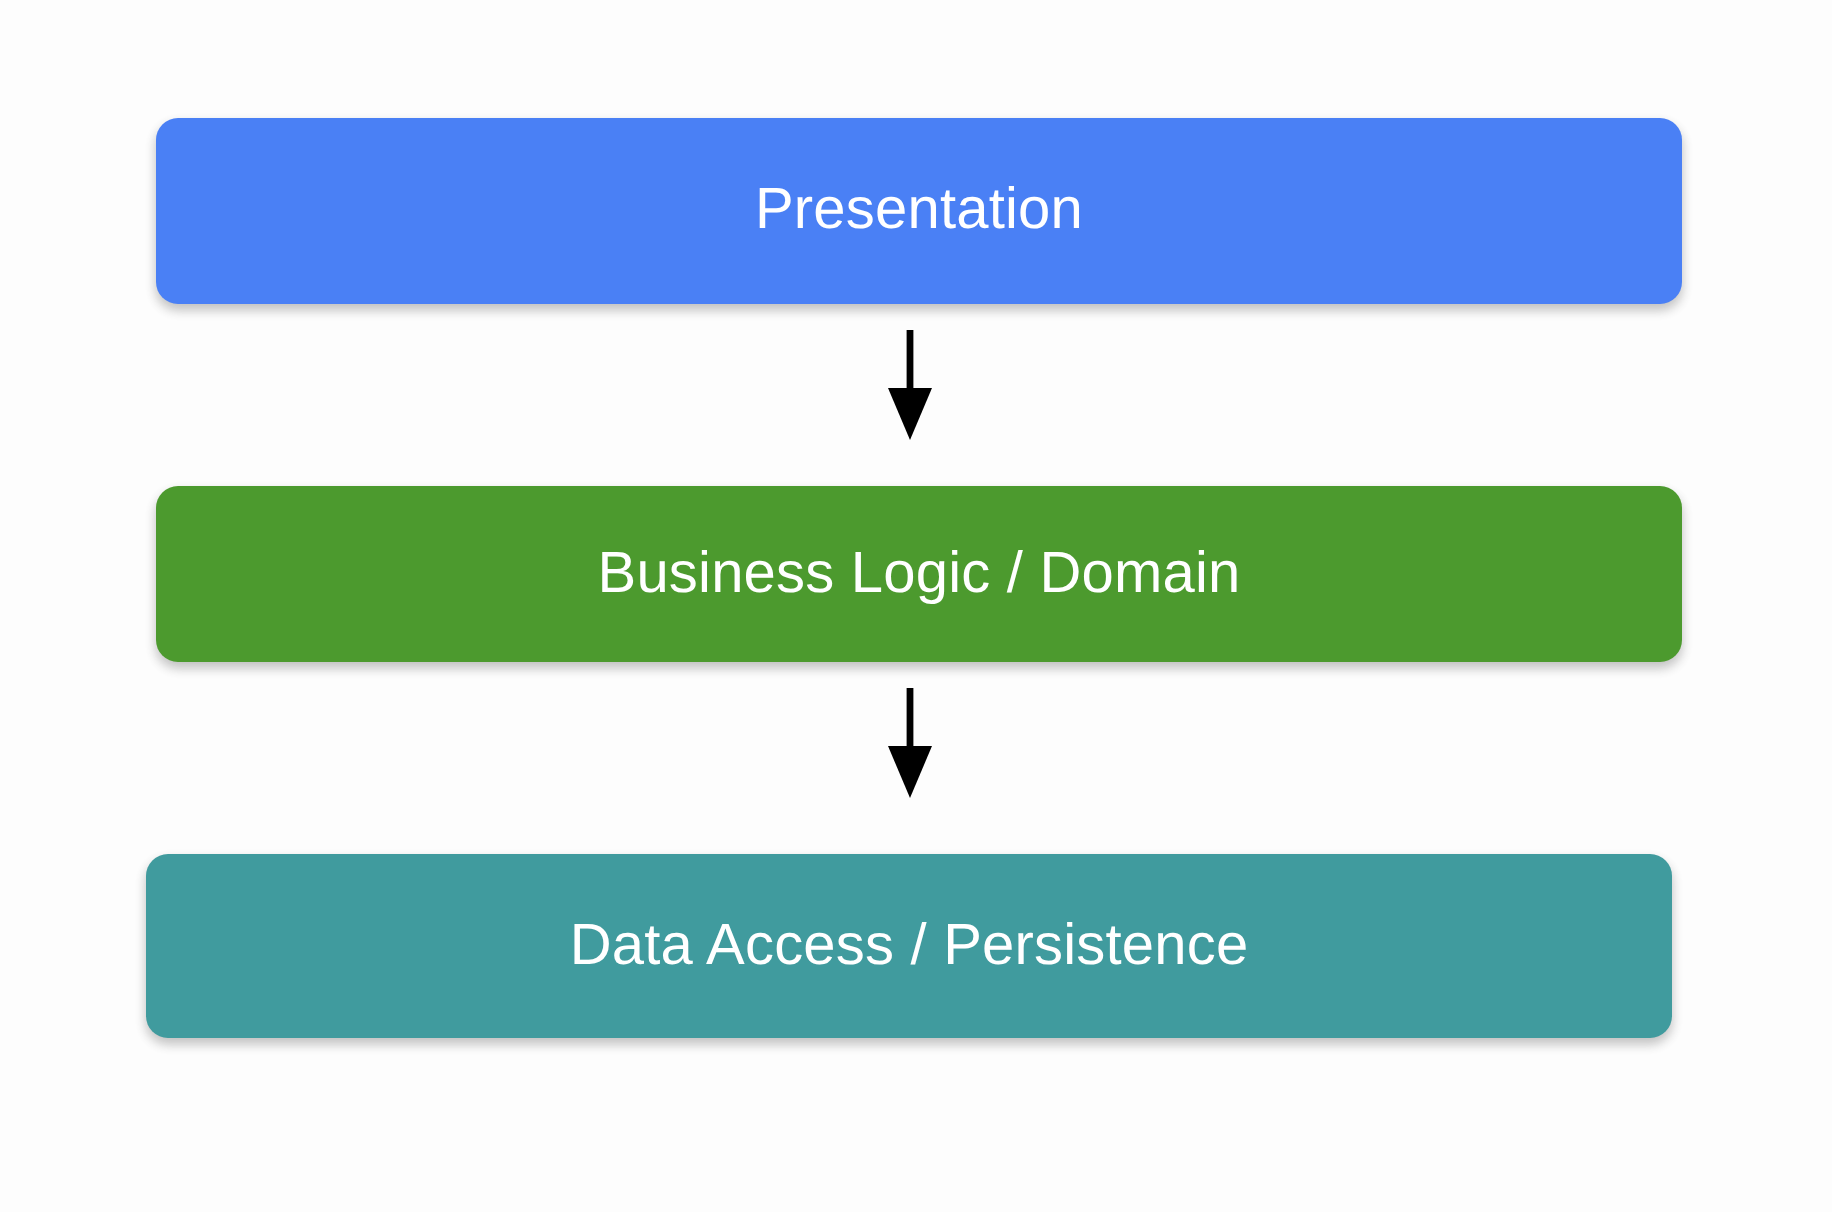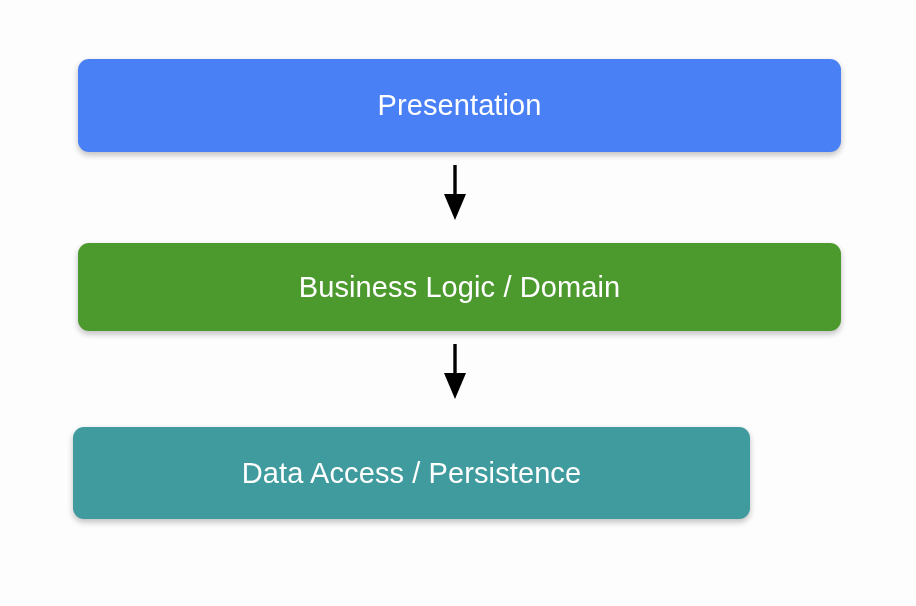--- a/index.html
+++ b/index.html
@@ -54,21 +54,21 @@
   #box-business-logic {
     left: 78px;
     top: 243px;
     width: 763px;
     height: 88px;
     background: #4c9a2e;
   }
   #box-data-access {
     left: 73px;
     top: 427px;
-    width: 677px;
+    width: 763px;
     height: 92px;
     background: #409b9e;
   }
 
   
   .connector-arrow {
     position: absolute;
     overflow: visible;
   }
   #arrow-presentation-to-business {

